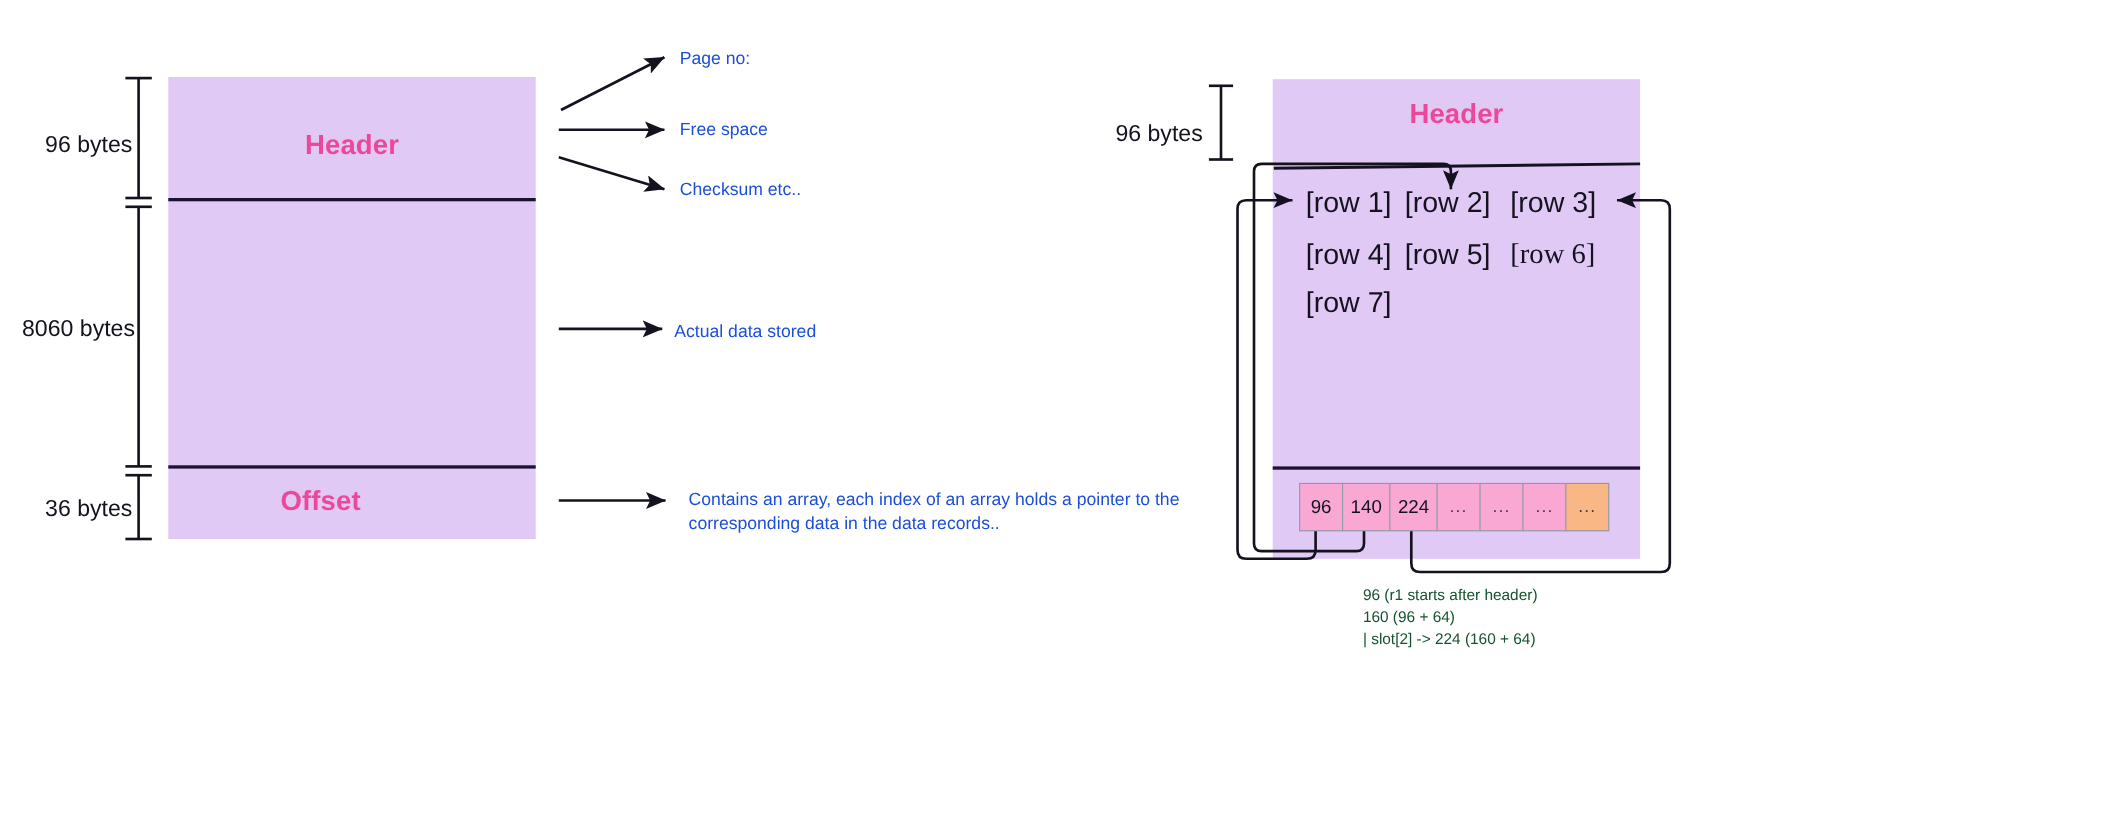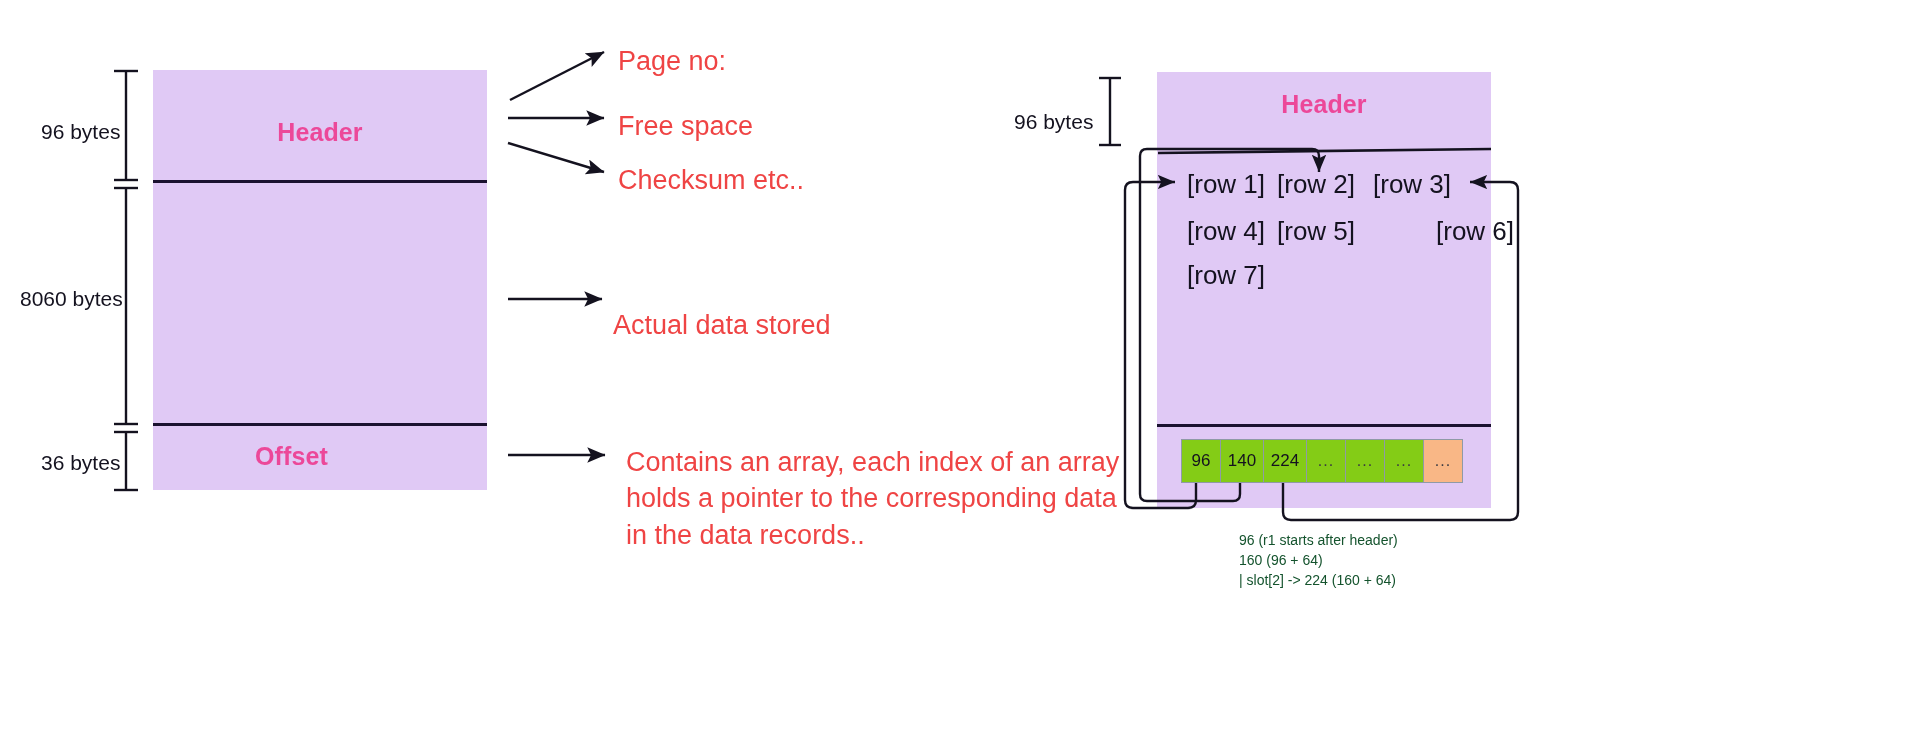--- a/index.html
+++ b/index.html
@@ -54,22 +54,22 @@
   .dim-label {
     position: absolute;
     font-size: 21px;
     color: #14121f;
     white-space: nowrap;
   }
 
   
   .callout {
     position: absolute;
-    font-size: 27px;
-    color: #ef4444;
+    font-size: 16px;
+    color: #1d4ed8;
     white-space: nowrap;
     line-height: 1.35;
   }
   .callout.multi { white-space: normal; width: 500px; }
 
   
   .row-label {
     position: absolute;
     font-size: 26px;
     color: #14121f;
@@ -84,21 +84,21 @@
   .slot {
     width: 40px;
     height: 44px;
     border: 1px solid #8f9aa6;
     margin-left: -1px;
     display: flex;
     align-items: center;
     justify-content: center;
     font-size: 17px;
     color: #14121f;
-    background: #84cc16;
+    background: #f9a8d4;
     box-sizing: border-box;
   }
   .slot:first-child { margin-left: 0; }
   .slot.wide { width: 44px; }
   .slot.highlight { background: #f9b786; }
   .slot.dots { font-size: 16px; color: #3a3a42; letter-spacing: 1px; }
 
   
   .caption {
     position: absolute;
@@ -123,38 +123,38 @@
 
   <div class="block-label" style="left:153px; top:442px; width:277px; font-size:25px;">Offset</div>
 
   <div class="dim-label" style="left:41px; top:120px;">96 bytes</div>
   <div class="dim-label" style="left:20px; top:287px;">8060 bytes</div>
   <div class="dim-label" style="left:41px; top:451px;">36 bytes</div>
 
   <div class="callout" style="left:618px; top:43px;">Page no:</div>
   <div class="callout" style="left:618px; top:108px;">Free space</div>
   <div class="callout" style="left:618px; top:162px;">Checksum etc..</div>
-  <div class="callout" style="left:613px; top:307px;">Actual data stored</div>
+  <div class="callout" style="left:613px; top:291px;">Actual data stored</div>
   <div class="callout multi" style="left:626px; top:444px;">Contains an array, each index of an array holds a pointer to the corresponding data in the data records..</div>
 
   <div class="page-block" style="left:1157px; top:72px; width:334px; height:436px;"></div>
 
   <div class="page-divider" style="left:1157px; top:424px; width:334px;"></div>
 
   <div class="block-label" style="left:1157px; top:90px; width:334px; font-size:25px;">Header</div>
 
   <div class="dim-label" style="left:1014px; top:110px;">96 bytes</div>
 
   <div class="row-label" style="left:1187px; top:169px;">[row 1]</div>
   <div class="row-label" style="left:1277px; top:169px;">[row 2]</div>
   <div class="row-label" style="left:1373px; top:169px;">[row 3]</div>
 
   <div class="row-label" style="left:1187px; top:216px;">[row 4]</div>
   <div class="row-label" style="left:1277px; top:216px;">[row 5]</div>
-  <div class="row-label" style="left:1436px; top:216px;">[row 6]</div>
+  <div class="row-label" style="left:1373px; top:216px;font-family:Liberation Serif, serif;">[row 6]</div>
 
   <div class="row-label" style="left:1187px; top:260px;">[row 7]</div>
 
   <div class="slot-array" style="left:1181px; top:439px;">
     <div class="slot">96</div>
     <div class="slot wide">140</div>
     <div class="slot wide">224</div>
     <div class="slot dots">...</div>
     <div class="slot dots">...</div>
     <div class="slot dots">...</div>

